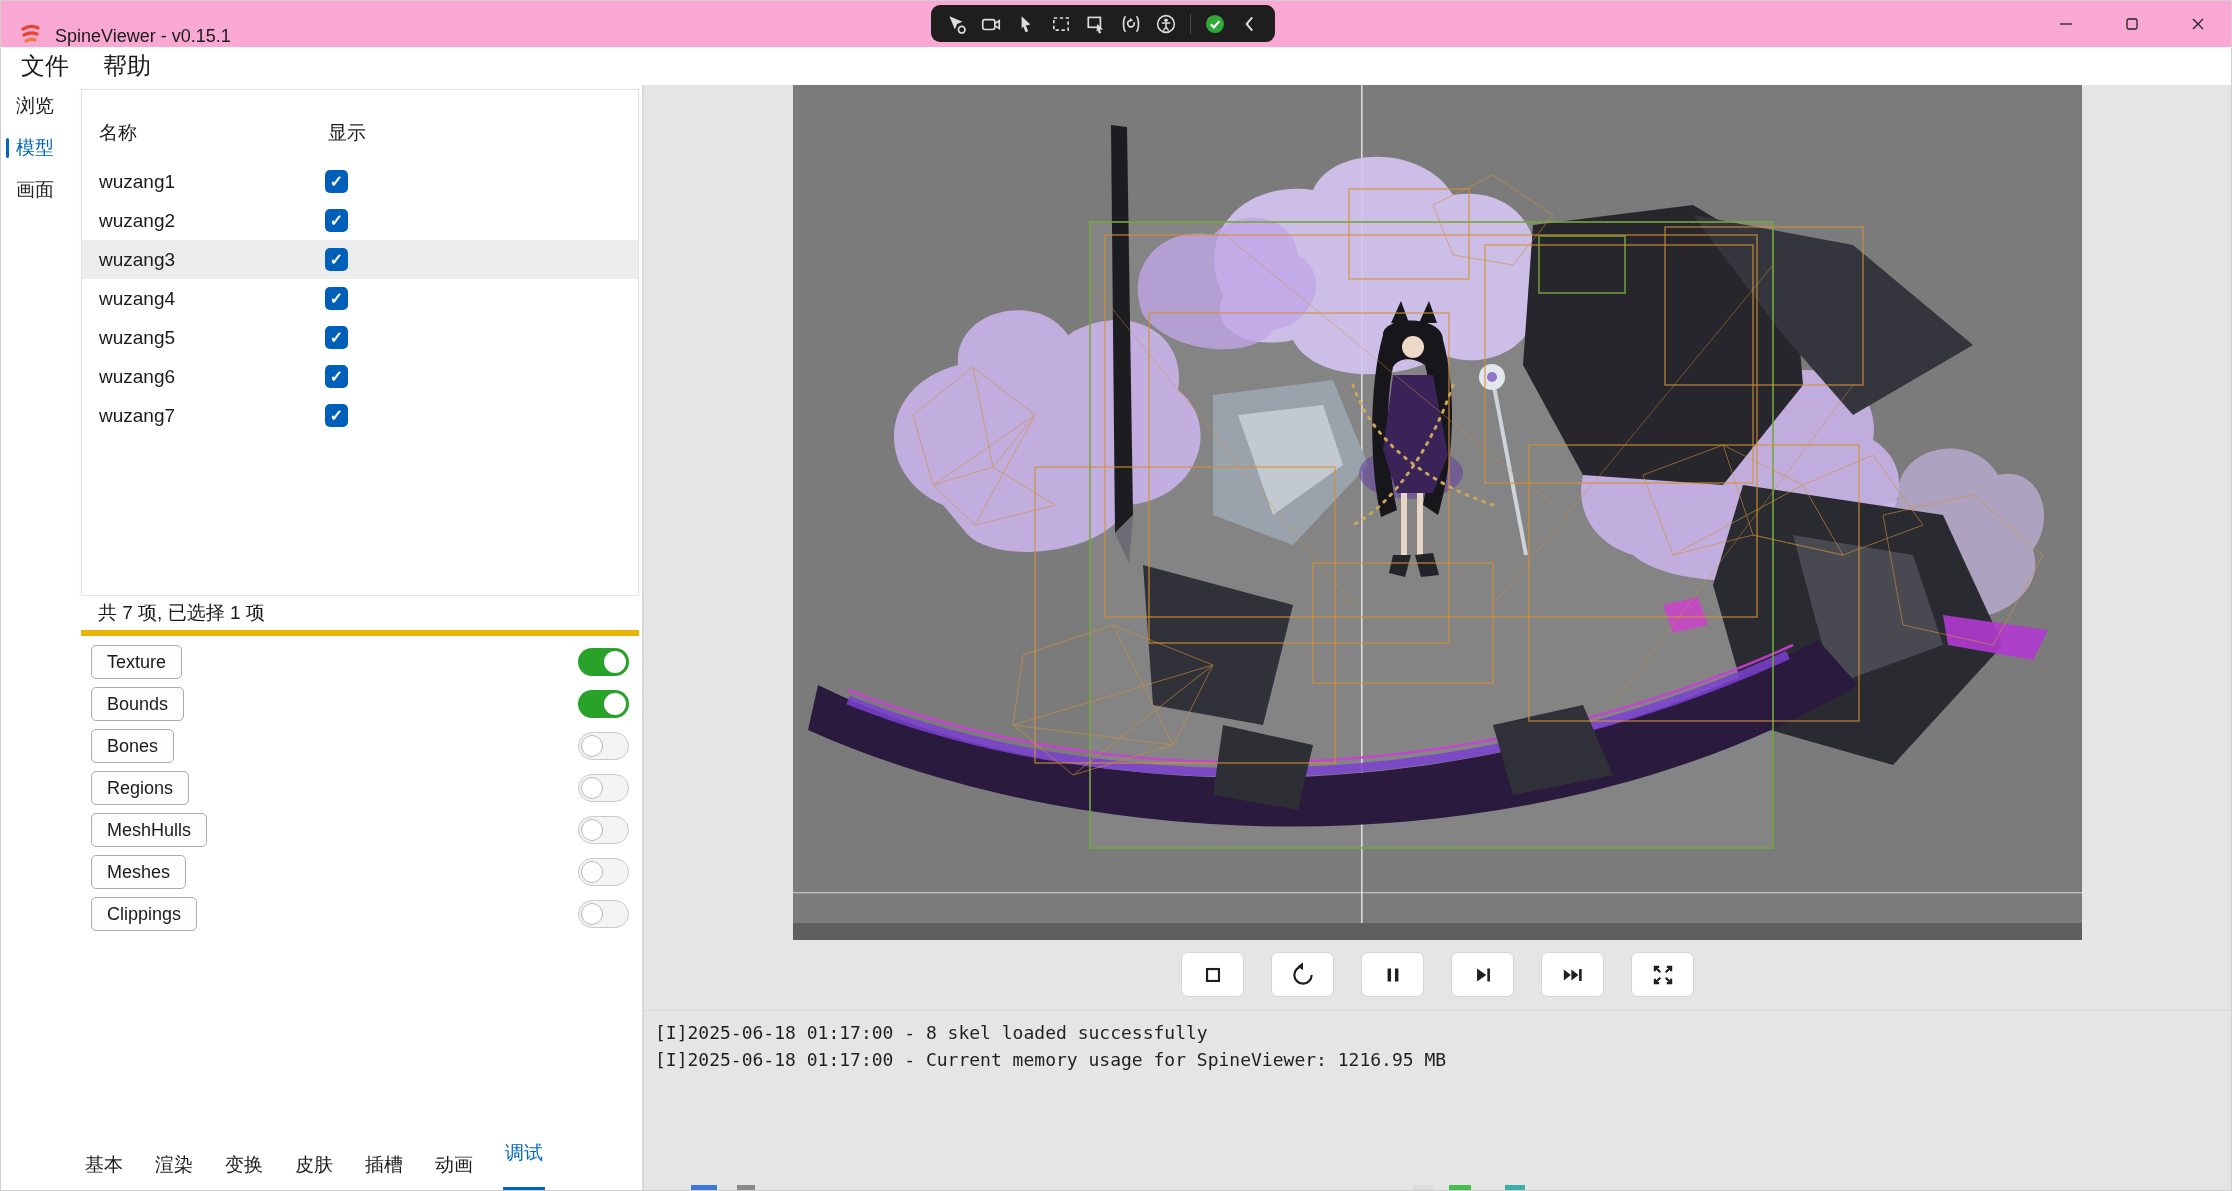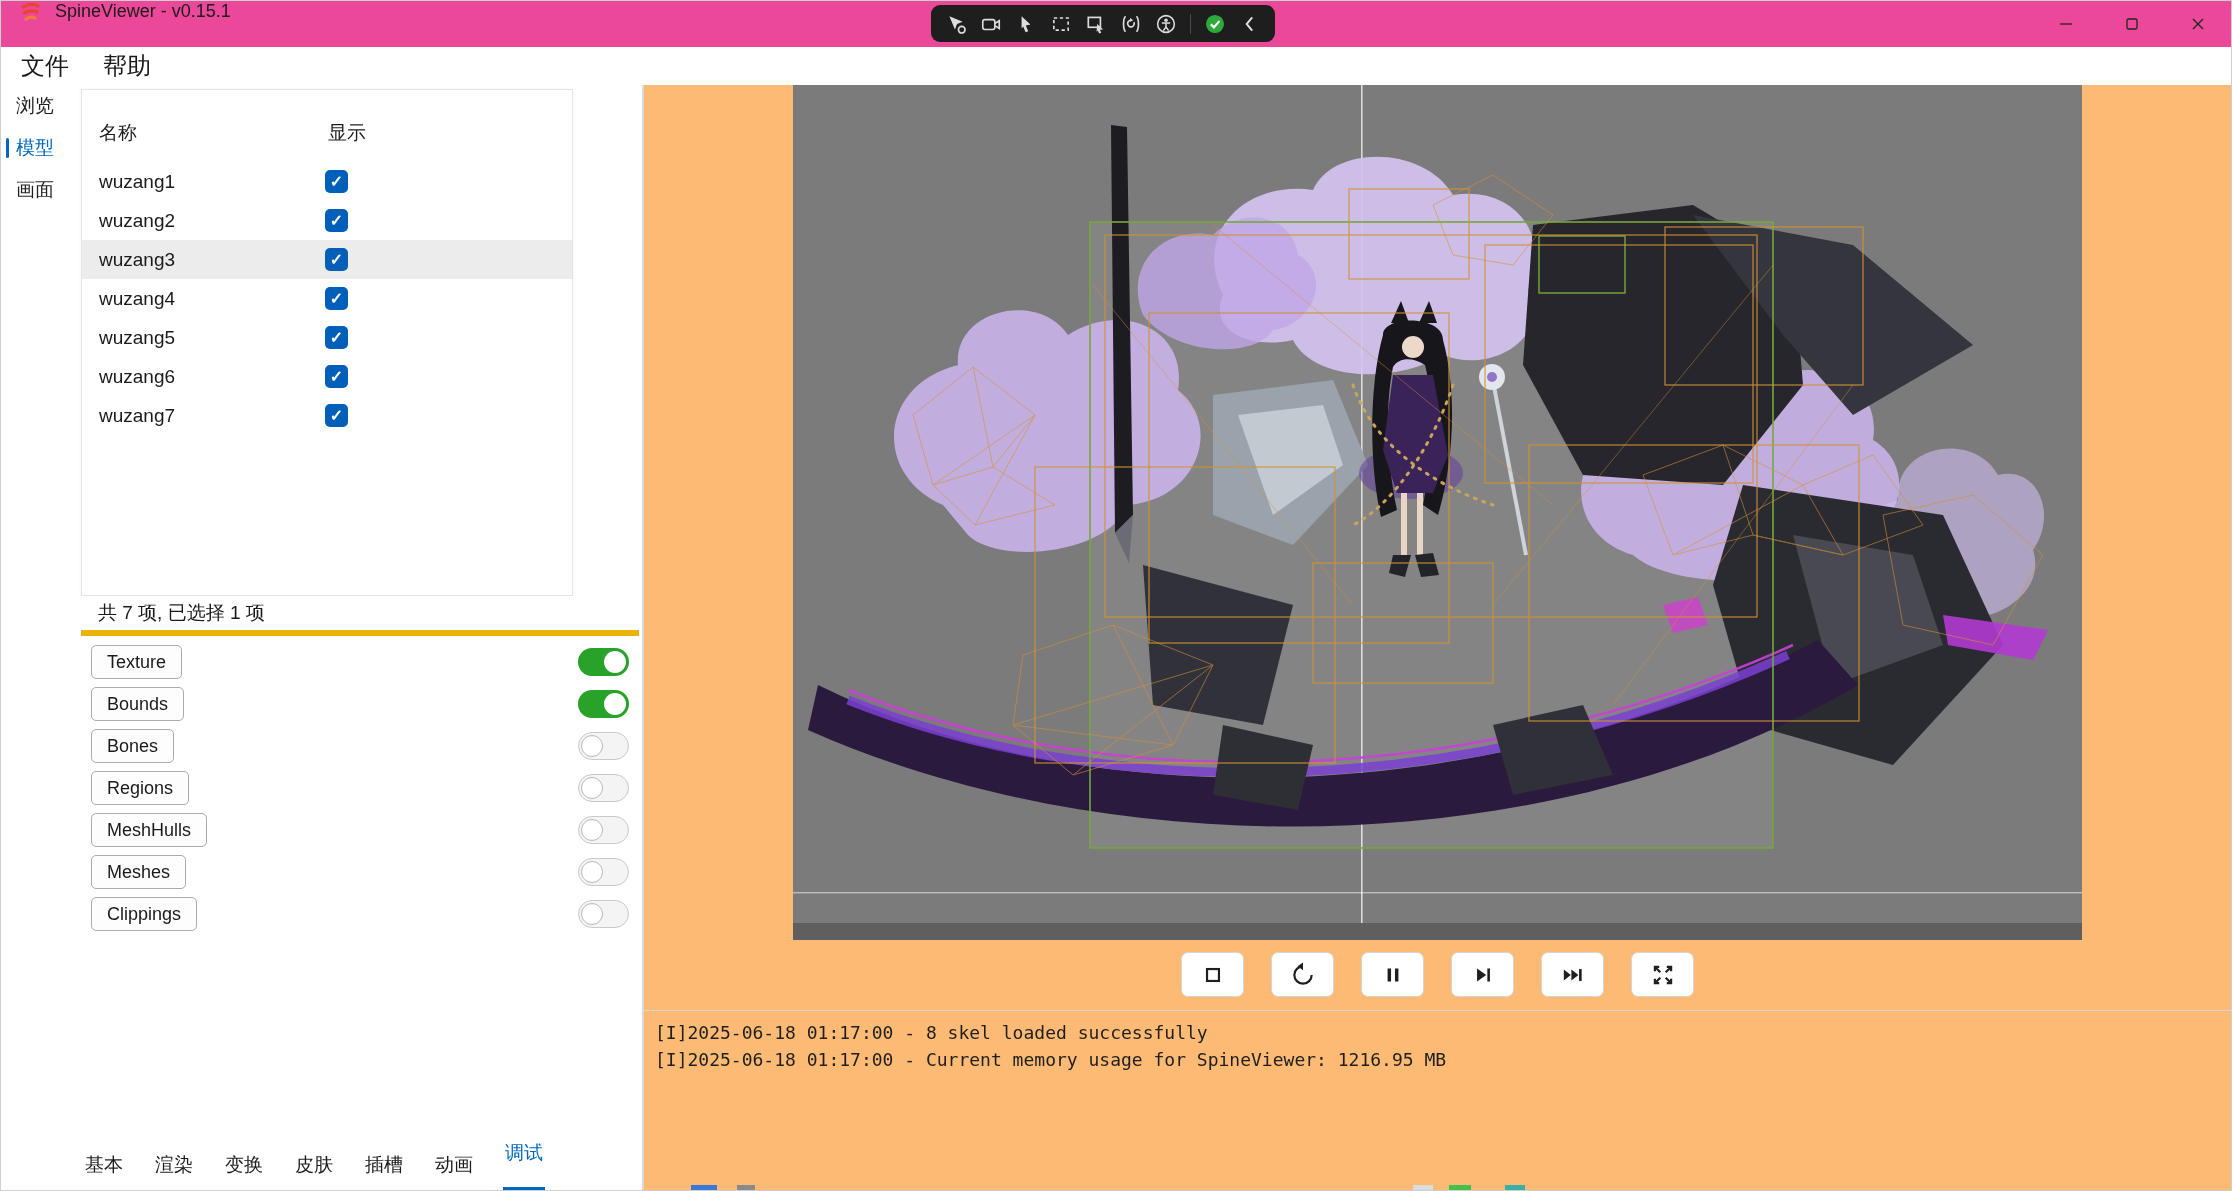--- a/index.html
+++ b/index.html
@@ -7,21 +7,21 @@
   body {
     font-family: "Liberation Sans", sans-serif;
     background: #ffffff;
     position: relative;
     overflow: hidden;
     color: #1a1a1a;
   }
   .window { position: absolute; inset: 0; background: #fff; border: 1px solid #cfcfcf; }
 
   
-  .titlebar { position: absolute; left: 0; top: 0; right: 0; height: 46px; background: #ec4899; display: flex; align-items: flex-start; }
+  .titlebar { position: absolute; left: 0; top: 0; right: 0; height: 46px; background: #f9a8d4; display: flex; align-items: flex-end; }
   .app-logo { width: 24px; height: 24px; margin-left: 18px; flex: 0 0 auto; }
   .window-title { margin-left: 12px; font-size: 18px; color: #1b1b1b; }
   .capture-toolbar { position: absolute; left: 930px; top: 4px; height: 37px; background: #1e1e1e; border-radius: 9px; display: flex; align-items: center; gap: 13px; padding: 0 14px; }
   .capture-toolbar .cicon { width: 22px; height: 22px; display: flex; align-items: center; justify-content: center; }
   .capture-toolbar .sep { width: 1px; height: 20px; background: #4a4a4a; }
   .win-controls { position: absolute; right: 0; top: 0; height: 46px; display: flex; }
   .win-btn { width: 66px; height: 46px; display: flex; align-items: center; justify-content: center; color: #222; }
   .win-btn svg { display: block; }
 
   
@@ -30,21 +30,21 @@
 
   
   .side-strip { position: absolute; left: 0; top: 84px; width: 68px; bottom: 0; background: #fff; }
   .side-item { position: relative; height: 42px; display: flex; align-items: center; justify-content: center; font-size: 19px; color: #1f1f1f; }
   .side-item.active { color: #0067c0; }
   .side-item.active::before { content: ""; position: absolute; left: 5px; top: 11px; width: 3px; height: 20px; border-radius: 2px; background: #0067c0; }
 
   
   .left-panel { position: absolute; left: 68px; top: 84px; width: 573px; bottom: 0; background: #fff; }
 
-  .table-box { position: absolute; left: 12px; top: 4px; width: 492px; height: 507px; border: 1px solid #e4e4e4; background: #fff; box-shadow: 0 1px 4px rgba(0,0,0,0.05); overflow: hidden; }
+  .table-box { position: absolute; left: 12px; top: 4px; width: 558px; height: 507px; border: 1px solid #e4e4e4; background: #fff; box-shadow: 0 1px 4px rgba(0,0,0,0.05); overflow: hidden; }
   .table-header { position: relative; height: 72px; font-size: 19px; color: #1b1b1b; }
   .th-name { position: absolute; left: 17px; top: 30px; }
   .th-show { position: absolute; left: 246px; top: 30px; }
   .t-row { position: relative; height: 39px; display: flex; align-items: center; font-size: 19px; }
   .t-row.selected { background: #ececec; }
   .t-row .cell-name { padding-left: 17px; }
   .checkbox { position: absolute; left: 243px; top: 8px; width: 23px; height: 23px; border-radius: 5px; background: #005fb8; display: flex; align-items: center; justify-content: center; }
   .checkbox::after { content: "✓"; color: #fff; font-size: 16px; font-weight: bold; line-height: 1; }
 
   .summary-bar { position: absolute; left: 12px; top: 511px; width: 558px; height: 40px; border-bottom: 6px solid #eab308; display: flex; align-items: center; padding-left: 17px; font-size: 19px; background: #fff; }
@@ -58,21 +58,21 @@
   .switch.off { background: #f4f4f4; border: 1px solid #c9c9c9; }
   .switch.off .knob { position: absolute; left: 2px; top: 2px; width: 22px; height: 22px; border-radius: 50%; background: #fff; border: 1px solid #b9b9b9; }
 
   .bottom-tabs { position: absolute; left: 0; right: 0; bottom: 0; height: 44px; display: flex; align-items: flex-end; gap: 28px; padding-left: 14px; background: #fff; }
   .btab { font-size: 19px; padding: 0 2px 9px; color: #1c1c1c; border-bottom: 3px solid transparent; }
   .btab.active { color: #0067c0; border-bottom-color: #0067c0; padding-bottom: 21px; }
 
   .splitter { position: absolute; left: 641px; top: 84px; width: 2px; bottom: 0; background: #d9d9d9; cursor: col-resize; }
 
   
-  .right-panel { position: absolute; left: 643px; top: 84px; right: 0; bottom: 0; background: #fdba74; }
+  .right-panel { position: absolute; left: 643px; top: 84px; right: 0; bottom: 0; background: #e5e5e5; }
   .viewport { position: absolute; left: 149px; top: 0; width: 1289px; height: 855px; background: #7b7b7b; }
   .viewport svg { display: block; width: 100%; height: 100%; }
 
   .playback { position: absolute; left: 149px; top: 867px; width: 1289px; height: 46px; display: flex; justify-content: center; gap: 27px; }
   .pb-btn { width: 63px; height: 45px; background: #fff; border: 1px solid #d5d5d5; border-radius: 7px; display: flex; align-items: center; justify-content: center; }
 
   .log-divider { position: absolute; left: 0; right: 0; top: 925px; height: 1px; background: #d7d7d7; }
   .log-area { position: absolute; left: 0; right: 0; top: 926px; bottom: 6px; padding: 8px 0 0 11px; font-family: "DejaVu Sans Mono", monospace; font-size: 18px; line-height: 27px; color: #1f1f1f; overflow: hidden; }
 
   .taskbar-sliver { position: absolute; left: 0; right: 0; bottom: 0; height: 5px; }

